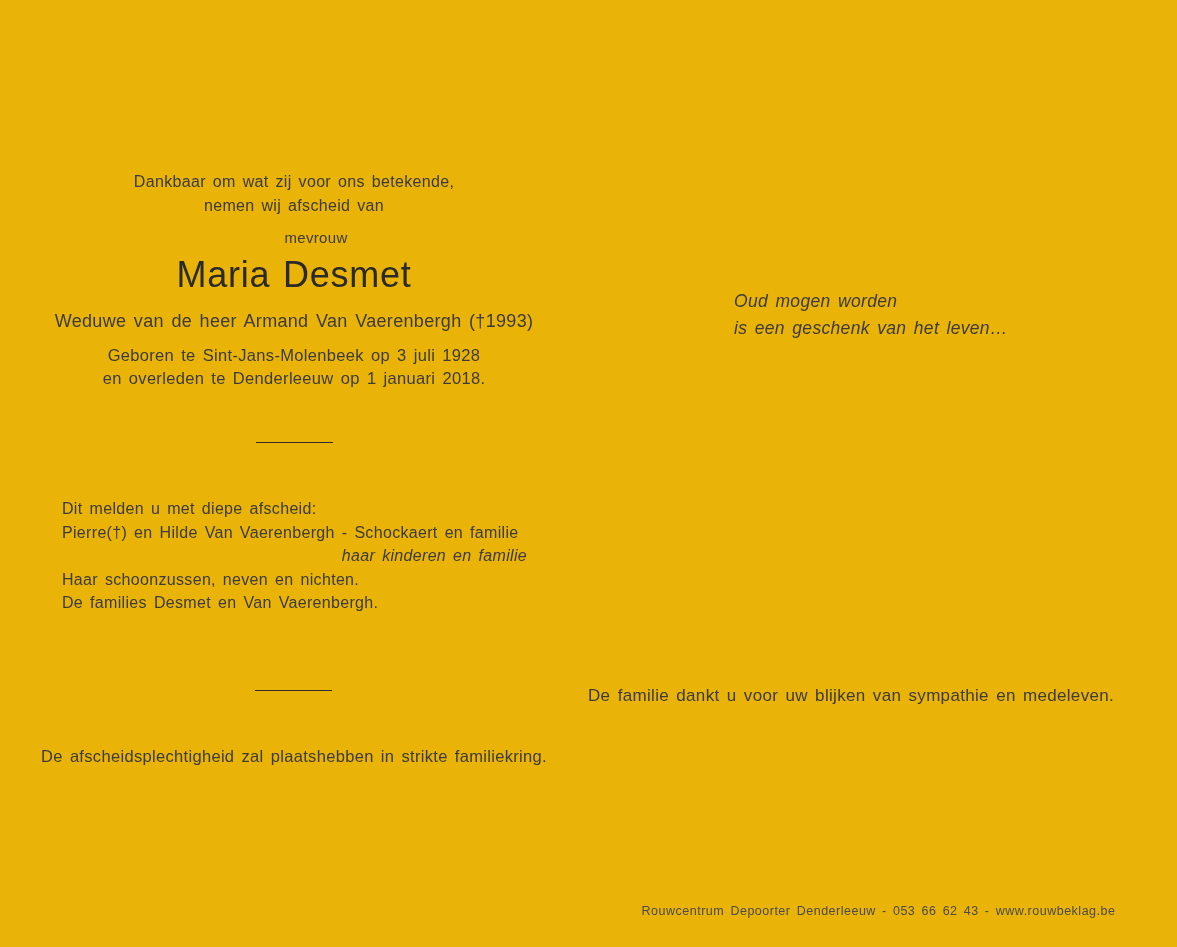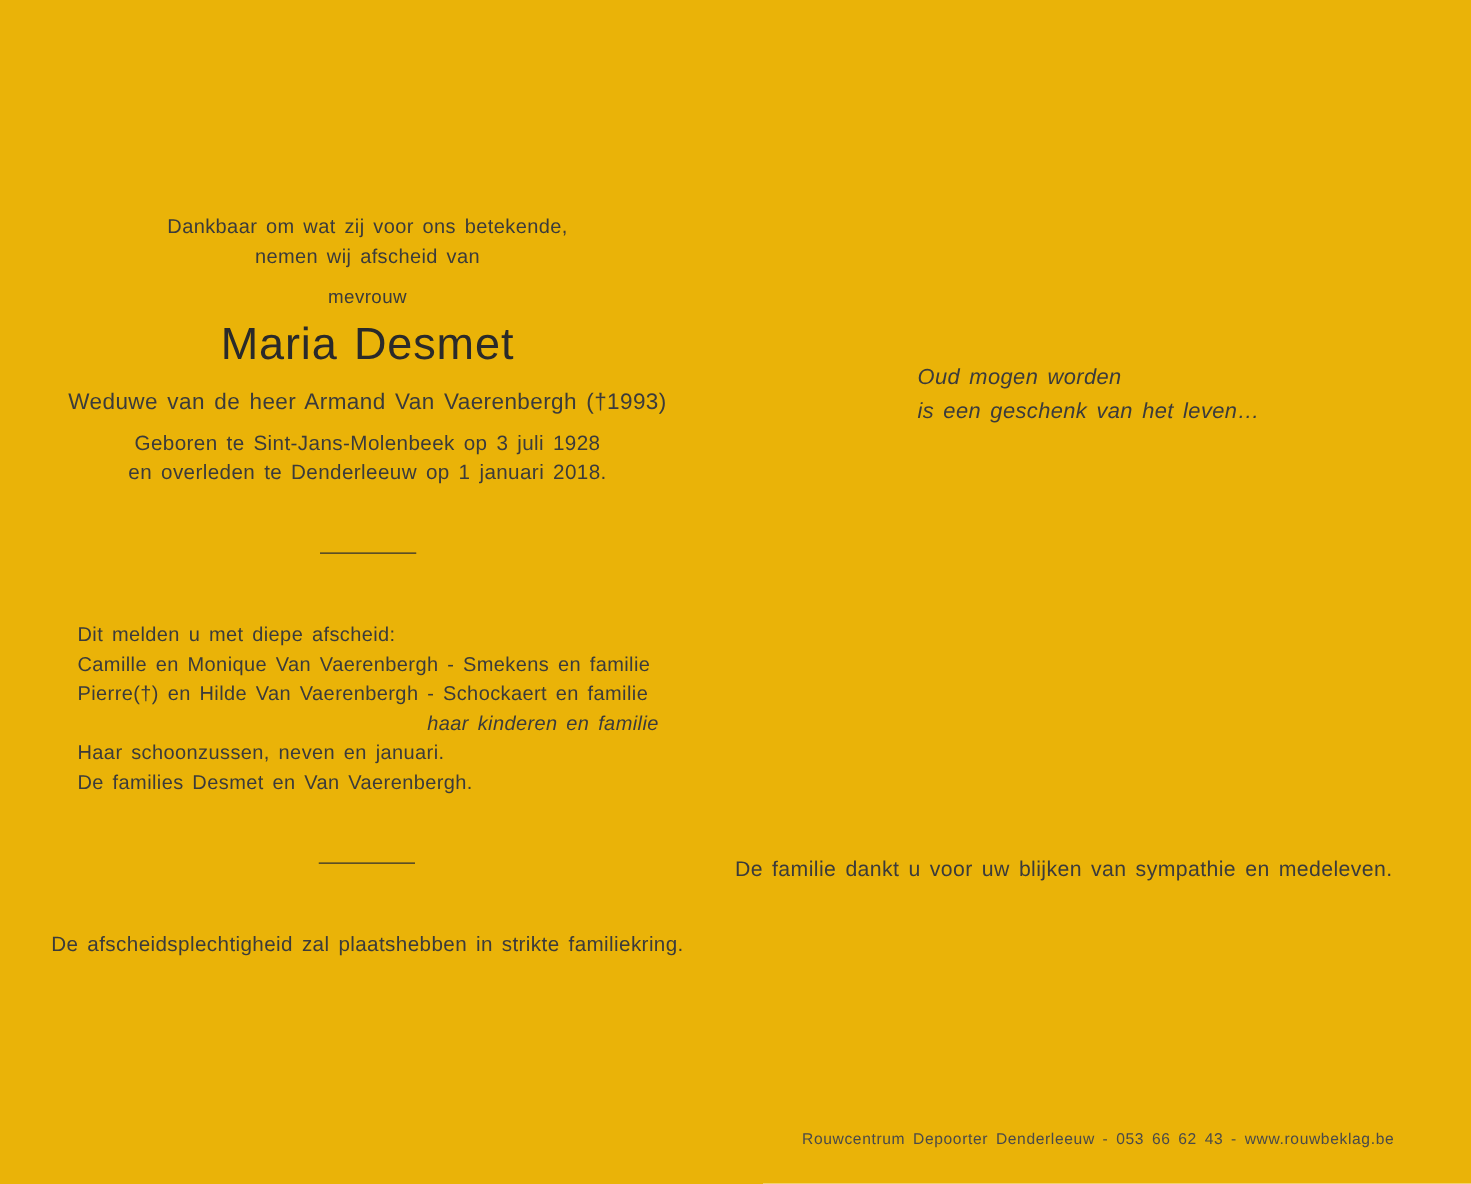--- a/index.html
+++ b/index.html
@@ -23,21 +23,21 @@
 
   
   .intro {
     top: 170px; left: 0; width: 588px;
     text-align: center;
     font-size: 16px; line-height: 24px;
   }
   .salutation {
     top: 229px; left: 0; width: 588px;
     text-align: center;
-    font-size: 15px; line-height: 18px;
+    font-size: 15px; line-height: 18px; padding-left: 22px;
   }
   .deceased-name {
     top: 255px; left: 0; width: 588px;
     text-align: center;
     font-size: 36px; line-height: 40px;
     color: #2a2a2a;
     letter-spacing: 0.02em;
     font-weight: 400;
   }
   .widow-line {
@@ -110,24 +110,23 @@
 
   <div class="abs dates">
     <div>Geboren te Sint-Jans-Molenbeek op 3 juli 1928</div>
     <div>en overleden te Denderleeuw op 1 januari 2018.</div>
   </div>
 
   <div class="abs divider divider-1"></div>
 
   <div class="abs mourners">
     <div>Dit melden u met diepe afscheid:</div>
-    <div>Camille en Monique Van Vaerenbergh - Smekens en familie</div>
     <div>Pierre(†) en Hilde Van Vaerenbergh - Schockaert en familie</div>
     <div class="relation">haar kinderen en familie</div>
-    <div>Haar schoonzussen, neven en januari.</div>
+    <div>Haar schoonzussen, neven en nichten.</div>
     <div>De families Desmet en Van Vaerenbergh.</div>
   </div>
 
   <div class="abs divider divider-2"></div>
 
   <div class="abs ceremony">De afscheidsplechtigheid zal plaatshebben in strikte familiekring.</div>
 
   <div class="abs poem">
     <div class="stanza-1">
       <div>Oud mogen worden</div>

